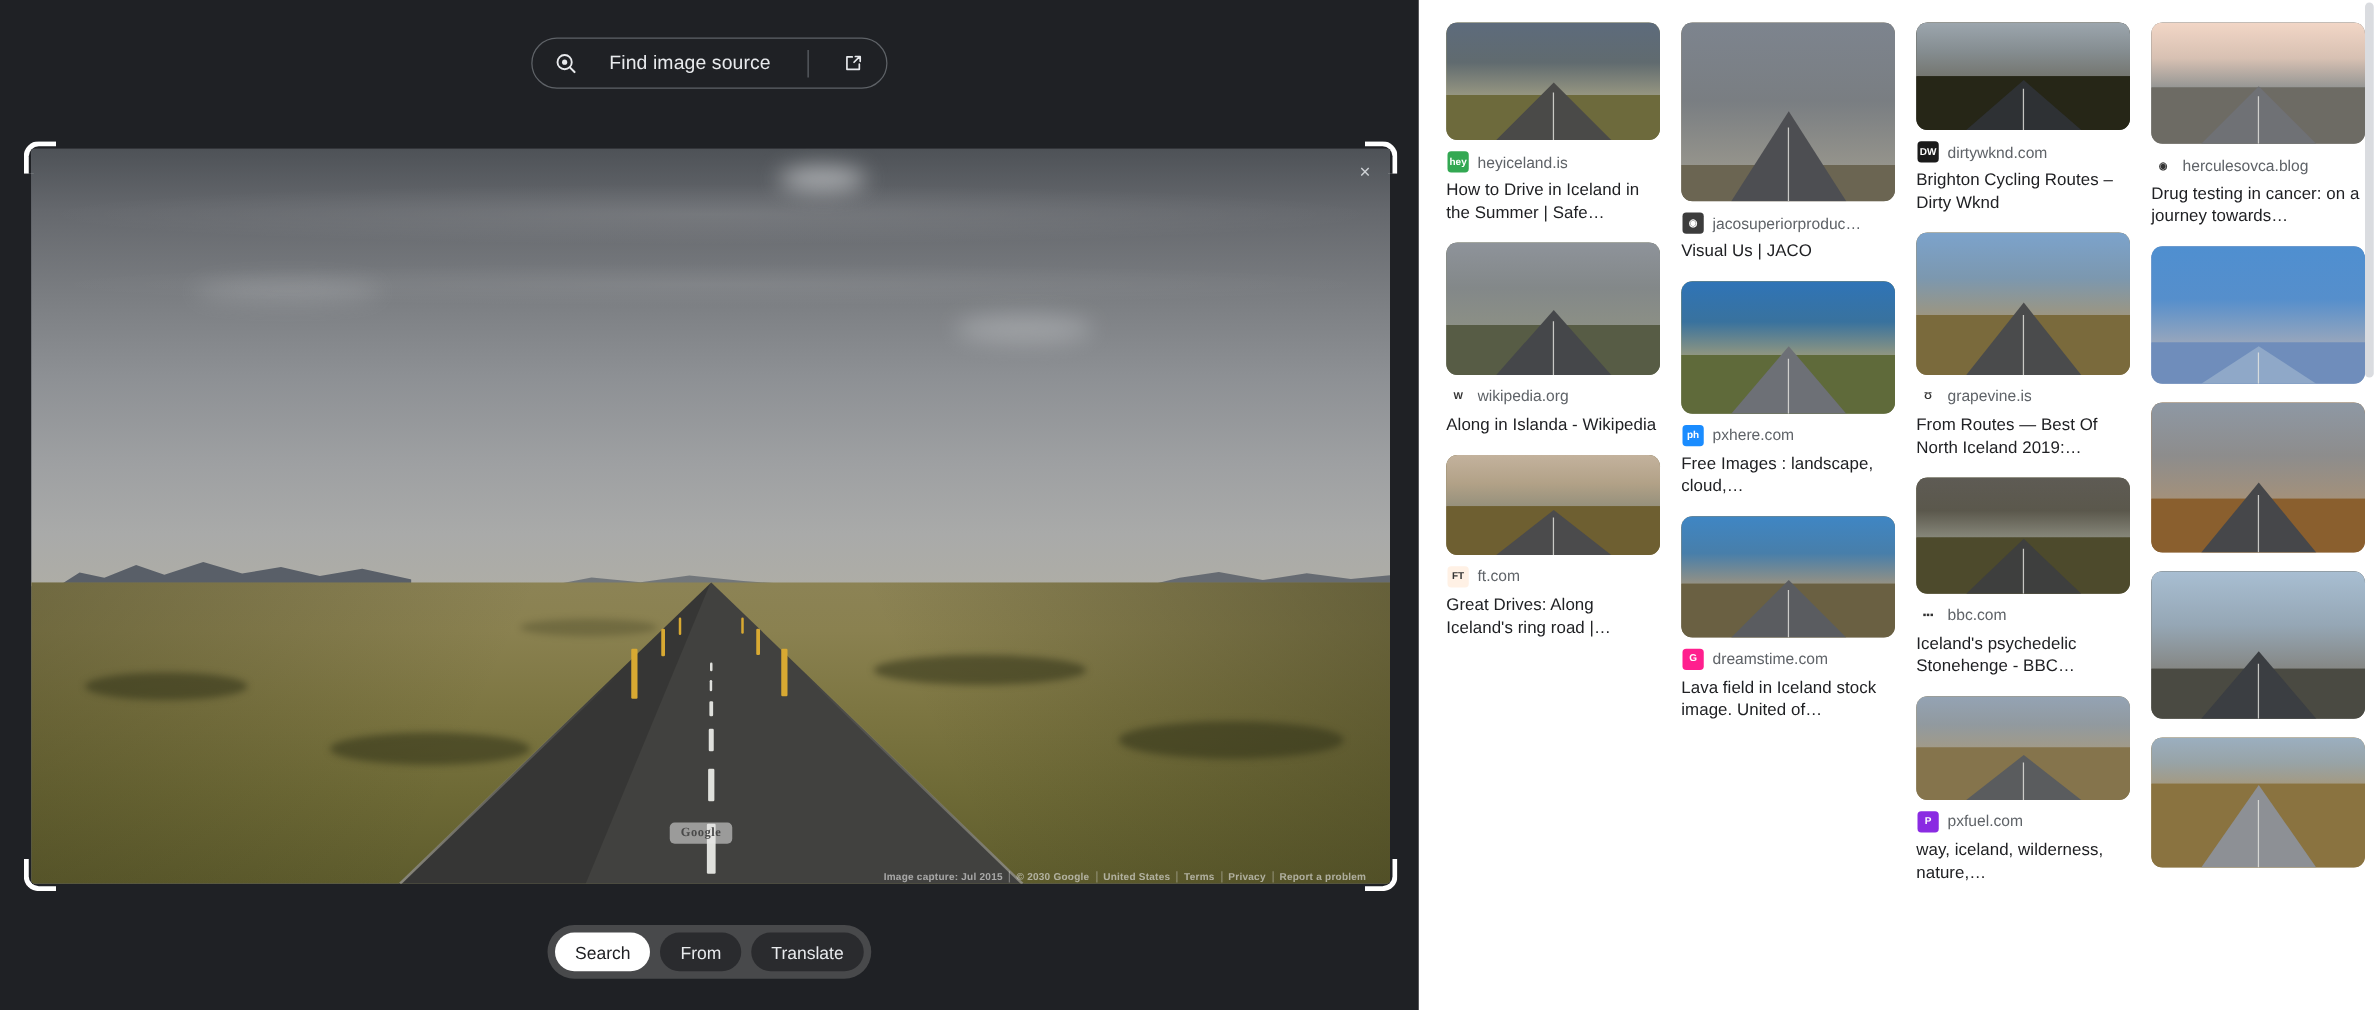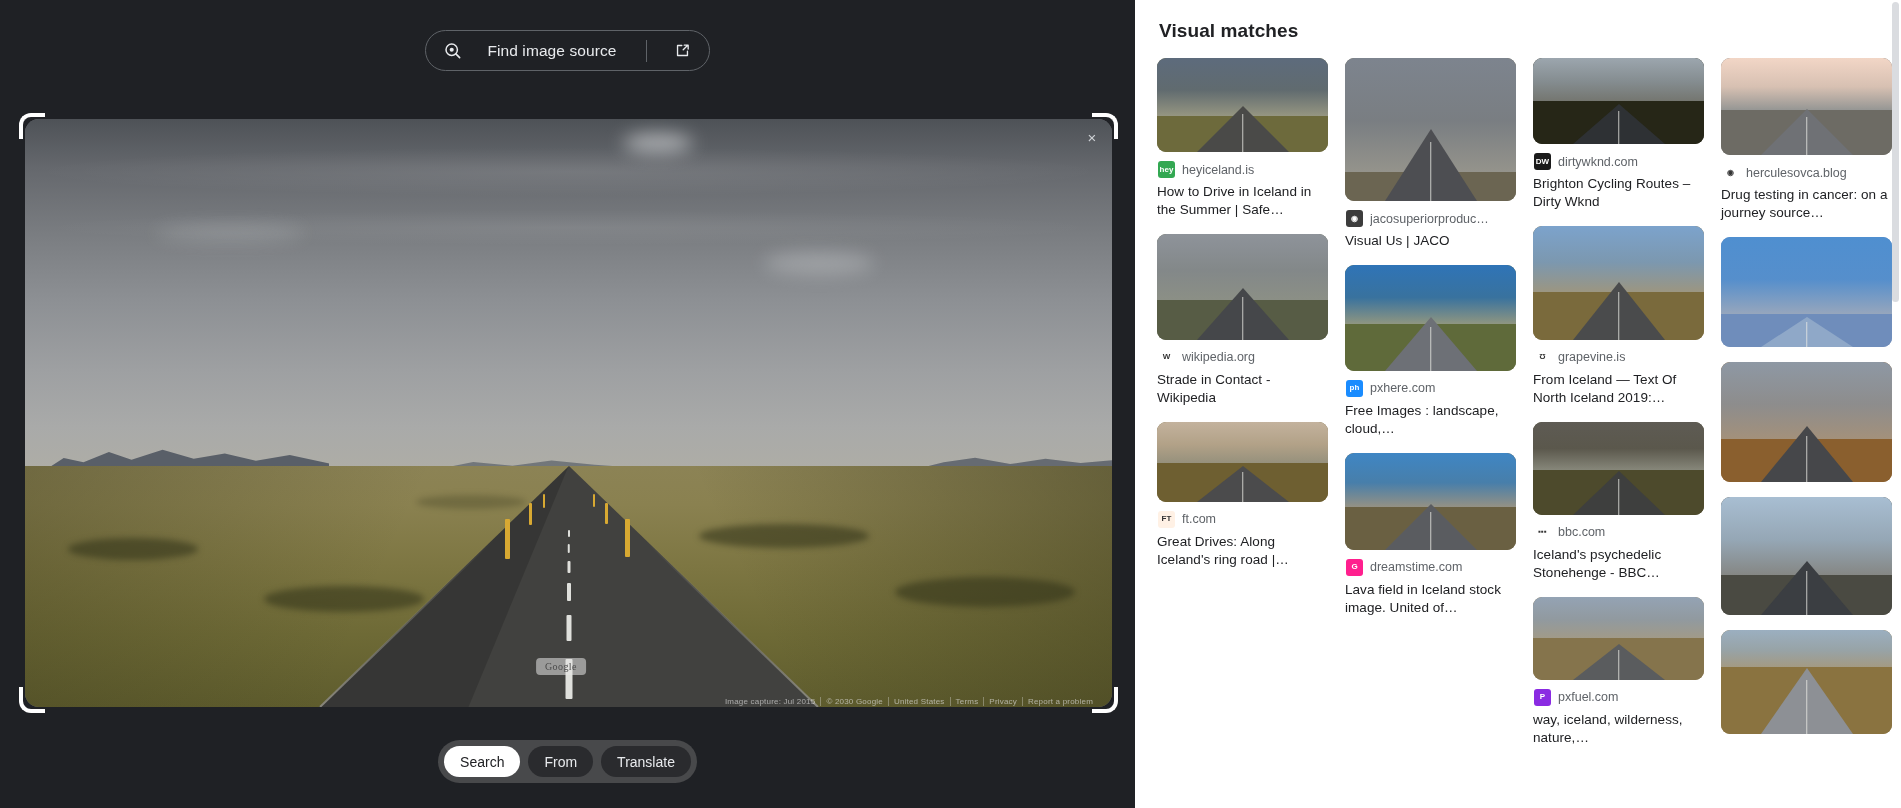--- a/index.html
+++ b/index.html
@@ -40,23 +40,24 @@
   
   #viewer {
     position: absolute;
     left: 25px; top: 119px;
     width: 1087px; height: 588px;
     border-radius: 14px;
     overflow: visible;
   }
   #photo {
     position: absolute; inset: 0;
-    border-radius: 14px;
+    border-radius: 3px;
     overflow: hidden;
     background: #6a6d73;
+    font-weight: bold;
   }
   
   .sky {
     position: absolute; left: 0; top: 0; width: 100%; height: 59.5%;
     background: linear-gradient(180deg,#4e5257 0%,#65686d 14%,#7b7e82 34%,#8d9094 52%,#9ea0a2 72%,#a9aaa9 88%,#aeada6 100%);
   }
   .cloudband {
     position: absolute; left: 0; width: 100%;
     background: radial-gradient(ellipse at 50% 50%, rgba(255,255,255,.10), rgba(255,255,255,0) 70%);
   }
@@ -317,21 +318,20 @@
       <div id="mode-chips">
           <button class="chip active">Search</button>
           <button class="chip">From</button>
           <button class="chip">Translate</button>
         </div>
     </div>
   </div>
 
   <div id="matches-pane">
     <div id="matches-inner">
-      <div id="matches-title">Visual matches</div>
       <div id="masonry">
           <a class="card">
             <div class="thumb" style="height: 94px; background: rgb(109, 106, 60);">
               <div class="sky2" style="height:62%;background:linear-gradient(180deg,#5d6b7c,#5d6b7ccc 55%,#b9bcbe88 100%);"></div>
               <div class="gnd2" style="height:38%;background:linear-gradient(180deg,#6d6a3c,#6d6a3cee);"></div>
               <div class="rd2" style="border-bottom:46px solid #4a4a48;"></div>
               <div class="ctr" style="bottom:0;height:38px;opacity:.8;"></div>
             </div>
             <div class="meta">
               <span class="fav" style="background: rgb(51, 168, 82); color: rgb(255, 255, 255);">hey</span>
@@ -343,21 +343,21 @@
             <div class="thumb" style="height: 106px; background: rgb(87, 92, 69);">
               <div class="sky2" style="height:62%;background:linear-gradient(180deg,#8e939a,#8e939acc 55%,#b9bcbe88 100%);"></div>
               <div class="gnd2" style="height:38%;background:linear-gradient(180deg,#575c45,#575c45ee);"></div>
               <div class="rd2" style="border-bottom:52px solid #45474a;"></div>
               <div class="ctr" style="bottom:0;height:43px;opacity:.8;"></div>
             </div>
             <div class="meta">
               <span class="fav" style="background: rgb(255, 255, 255); color: rgb(51, 51, 51);">W</span>
               <span class="src">wikipedia.org</span>
             </div>
-            <div class="ctitle">Strade in Contact - Wikipedia</div>
+            <div class="ctitle">Along in Islanda - Wikipedia</div>
           </a>
           <a class="card">
             <div class="thumb" style="height: 80px; background: rgb(110, 95, 49);">
               <div class="sky2" style="height:52%;background:linear-gradient(180deg,#c3b29d,#c3b29dcc 55%,#b9bcbe88 100%);"></div>
               <div class="gnd2" style="height:48%;background:linear-gradient(180deg,#6e5f31,#6e5f31ee);"></div>
               <div class="rd2" style="border-bottom:36px solid #4b4b4c;"></div>
               <div class="ctr" style="bottom:0;height:30px;opacity:.8;"></div>
             </div>
             <div class="meta">
               <span class="fav" style="background: rgb(255, 241, 229); color: rgb(51, 51, 51);">FT</span>
@@ -421,21 +421,21 @@
             <div class="thumb" style="height: 114px; background: rgb(122, 106, 60);">
               <div class="sky2" style="height:58%;background:linear-gradient(180deg,#7ca3cc,#7ca3cccc 55%,#b9bcbe88 100%);"></div>
               <div class="gnd2" style="height:42%;background:linear-gradient(180deg,#7a6a3c,#7a6a3cee);"></div>
               <div class="rd2" style="border-bottom:58px solid #4a4b4c;"></div>
               <div class="ctr" style="bottom:0;height:48px;opacity:.8;"></div>
             </div>
             <div class="meta">
               <span class="fav" style="background: rgb(255, 255, 255); color: rgb(51, 51, 51);">Ʊ</span>
               <span class="src">grapevine.is</span>
             </div>
-            <div class="ctitle">From Iceland — Text Of North Iceland 2019:…</div>
+            <div class="ctitle">From Routes — Best Of North Iceland 2019:…</div>
           </a>
           <a class="card">
             <div class="thumb" style="height: 93px; background: rgb(77, 74, 44);">
               <div class="sky2" style="height:52%;background:linear-gradient(180deg,#5e5b54,#5e5b54cc 55%,#b9bcbe88 100%);"></div>
               <div class="gnd2" style="height:48%;background:linear-gradient(180deg,#4d4a2c,#4d4a2cee);"></div>
               <div class="rd2" style="border-bottom:44px solid #3e3f3e;"></div>
               <div class="ctr" style="bottom:0;height:36px;opacity:.8;"></div>
             </div>
             <div class="meta">
               <span class="fav" style="background: rgb(255, 255, 255); color: rgb(51, 51, 51);">▪▪▪</span>
@@ -460,21 +460,21 @@
             <div class="thumb" style="height: 97px; background: rgb(109, 107, 100);">
               <div class="sky2" style="height:54%;background:linear-gradient(180deg,#f2d6c6,#f2d6c6cc 55%,#b9bcbe88 100%);"></div>
               <div class="gnd2" style="height:46%;background:linear-gradient(180deg,#6d6b64,#6d6b64ee);"></div>
               <div class="rd2" style="border-bottom:46px solid #6f7175;"></div>
               <div class="ctr" style="bottom:0;height:38px;opacity:.8;"></div>
             </div>
             <div class="meta">
               <span class="fav" style="background: rgb(255, 255, 255); color: rgb(51, 51, 51);">◉</span>
               <span class="src">herculesovca.blog</span>
             </div>
-            <div class="ctitle">Drug testing in cancer: on a journey source…</div>
+            <div class="ctitle">Drug testing in cancer: on a journey towards…</div>
           </a>
           <a class="card">
             <div class="thumb" style="height: 110px; background: rgb(111, 141, 187);">
               <div class="sky2" style="height:70%;background:linear-gradient(180deg,#4f8fd0,#4f8fd0cc 55%,#b9bcbe88 100%);"></div>
               <div class="gnd2" style="height:30%;background:linear-gradient(180deg,#6f8dbb,#6f8dbbee);"></div>
               <div class="rd2" style="border-bottom:30px solid #8fa8c8;"></div>
               <div class="ctr" style="bottom:0;height:25px;opacity:.8;"></div>
             </div>
           </a>
           <a class="card">

